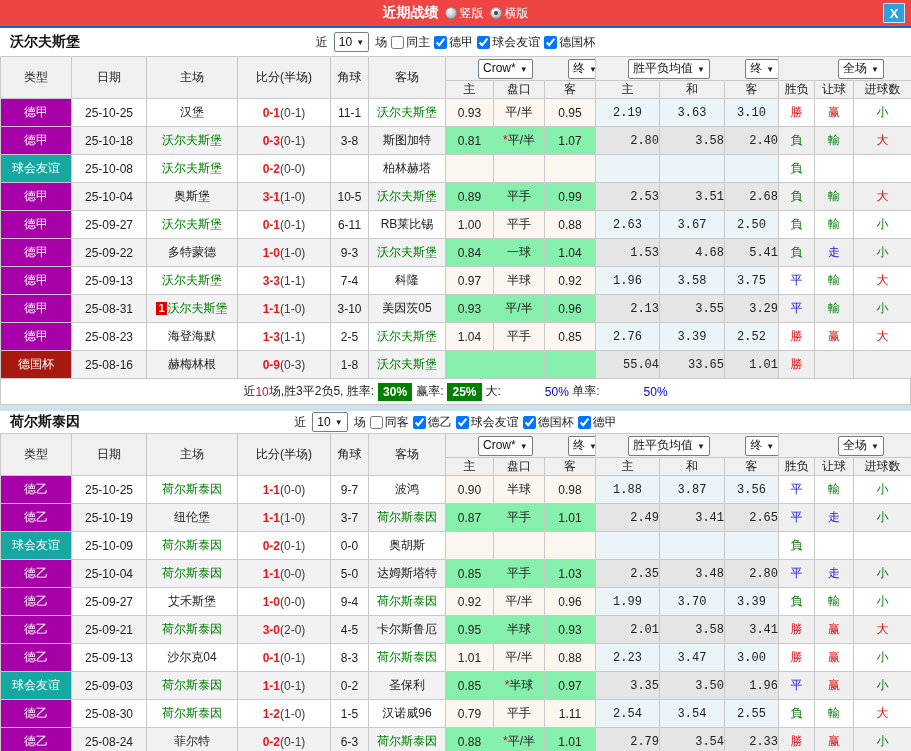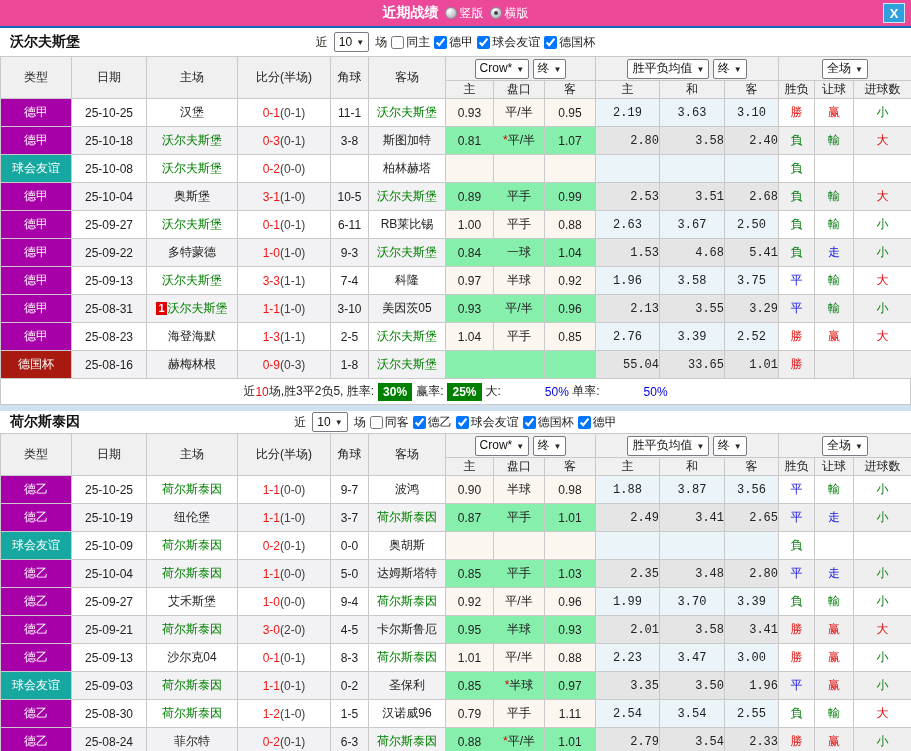--- a/index.html
+++ b/index.html
@@ -1,21 +1,21 @@
 <!DOCTYPE html>
 <html><head>
 <meta charset="utf-8">
 <style>
   * { box-sizing: border-box; margin: 0; padding: 0; }
   html,body { width: 911px; height: 751px; overflow: hidden; background: #fff;
     font-family: "Liberation Sans", sans-serif; }
   .window { width: 911px; height: 751px; position: relative; background: #fff; }
 
   
-  .titlebar { height: 28px; background: #ec4899; border-bottom: 2px solid #1669b8;
+  .titlebar { height: 28px; background: #ef4444; border-bottom: 2px solid #1669b8;
     display: flex; align-items: center; justify-content: center; position: relative; }
   .titlebar-center { display: flex; align-items: center; gap: 6px; }
   .titlebar .title { color: #fff; font-weight: bold; font-size: 14px; }
   .radio-opt { display: inline-flex; align-items: center; gap: 3px; color: #fff;
     font-size: 12px; cursor: pointer; }
   .radio-ball { width: 12px; height: 12px; border-radius: 50%;
     background: radial-gradient(circle at 35% 30%, #ffffff, #b9bec4 70%, #9aa0a6);
     border: 1px solid #8b9096; position: relative; display: inline-block; }
   .radio-ball.checked::after { content: ""; position: absolute; left: 3px; top: 3px;
     width: 4px; height: 4px; border-radius: 50%; background: #3d4247; }
@@ -31,21 +31,21 @@
   .team-name { position: absolute; left: 10px; font-size: 14px; font-weight: bold;
     color: #111; }
   .filters { margin: 0 auto; display: flex; align-items: center; gap: 4px;
     font-size: 12px; color: #222; }
   .filters .pill { margin: 0 2px; }
   .filters label { display: inline-flex; align-items: center; gap: 2px; cursor: pointer; }
   .filters input[type=checkbox] { width: 13px; height: 13px; }
 
   .pill { display: inline-flex; align-items: center; gap: 4px; background: #fff;
     border: 1px solid #777c82; padding: 1px 4px; font-size: 12px; color: #111;
-    cursor: pointer; border-radius: 2px; line-height: 15px; }
+    cursor: pointer; border-radius: 2px; line-height: 15px; margin-left: 32px; }
   .pill .arr::after { content: "▼"; font-size: 8px; color: #222; }
 
   
   table { border-collapse: collapse; table-layout: fixed; width: 911px; }
   th, td { border: 1px solid #c9c9c9; text-align: center; font-size: 12px;
     overflow: hidden; white-space: nowrap; }
   thead th { background: #f0f0f0; color: #222; font-weight: normal; }
   thead tr.drop th { height: 24px; }
   thead tr.subs th { height: 15px; font-size: 12px; }
   tbody td { height: 28px; color: #222; }
@@ -56,21 +56,21 @@
   tr.even td.cL { background: #f2f1f3; }
   tr.even td.cC { background: #86efac; }
   tr.even td.cB { background: #e5e5e5; text-align: right; }
   tr.even td.cR { background: #efeff0; }
 
   td.type-cell { color: #fff; }
   .team { color: #222; cursor: pointer; }
   .team.focus { color: #008000; }
   .badge-red { display: inline-block; background: #e00000; color: #fff;
     font-size: 11px; font-weight: bold; padding: 0 2px; margin-right: 1px; line-height: 13px; }
-  .ft { color: #f01616; }
+  .ft { color: #f01616; font-weight: bold; }
   .ht { color: #404040; text-align: center; }
   .star { color: #e00000; }
   .res-red { color: #e01212; }
   .res-blue { color: #1414dd; }
   .res-green { color: #0a7d12; }
 
   
   .summary { height: 26px; display: flex; align-items: center; justify-content: center;
     font-size: 12px; color: #222; border: 1px solid #c9c9c9; border-top: none;
     background: #fff; }

